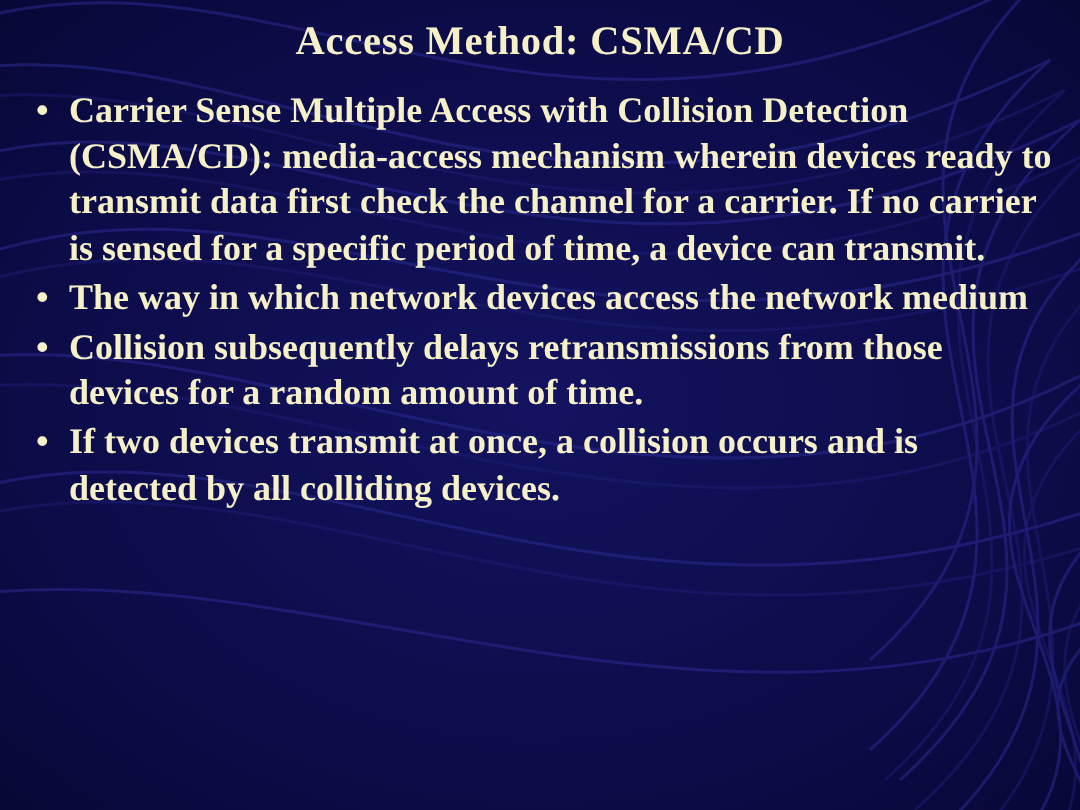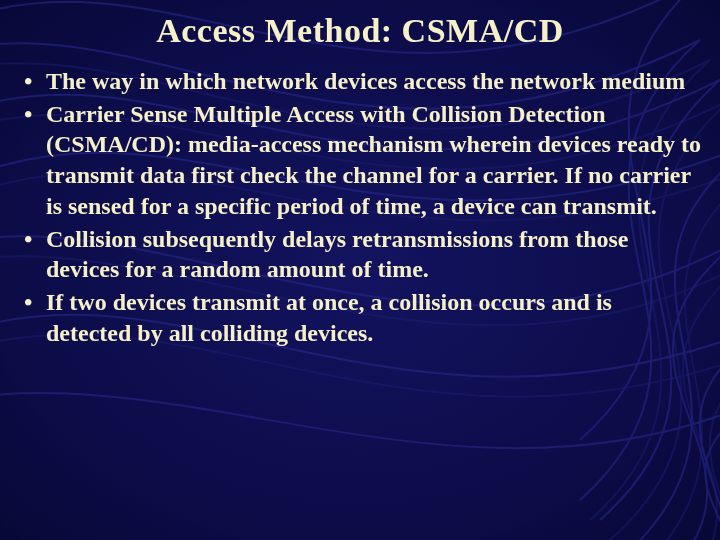--- a/index.html
+++ b/index.html
@@ -21,21 +21,21 @@
       z-index: 0;
     }
     .content {
       position: relative;
       z-index: 1;
       padding: 12px 18px 0 18px;
     }
     .title {
       text-align: center;
       color: #f5f0c8;
-      font-size: 34px;
+      font-size: 27px;
       font-weight: bold;
       margin-bottom: 16px;
       letter-spacing: 0.5px;
     }
     .bullets {
       list-style: none;
       padding-left: 28px;
     }
     .bullets li {
       position: relative;
@@ -80,18 +80,18 @@
     <path d="M-50,200 C210,100 390,320 770,160 C570,300 810,420 630,580"></path>
     <path d="M-90,80 C150,0 350,240 710,60 C530,220 770,360 590,520"></path>
     <path d="M-110,280 C130,180 430,440 750,260 C570,400 830,480 650,620"></path>
     <path d="M-70,360 C190,260 410,500 790,340 C590,460 850,540 670,680"></path>
   </g>
 </svg>
 
 <div class="content">
   <h1 class="title">Access Method: CSMA/CD</h1>
   <ul class="bullets">
+    <li>Carrier Sense Multiple Access with Collision Detection (CSMA/CD): media-access mechanism wherein devices ready to transmit data first check the channel for a carrier. If no carrier is sensed for a specific period of time, a device can transmit.</li>
     <li>The way in which network devices access the network medium</li>
-    <li>Carrier Sense Multiple Access with Collision Detection (CSMA/CD): media-access mechanism wherein devices ready to transmit data first check the channel for a carrier. If no carrier is sensed for a specific period of time, a device can transmit.</li>
     <li> Collision subsequently delays retransmissions from those devices for a random amount of time.</li>
     <li>If two devices transmit at once, a collision occurs and is detected by all colliding devices.</li>
   </ul>
 </div>
 
 </body></html>

